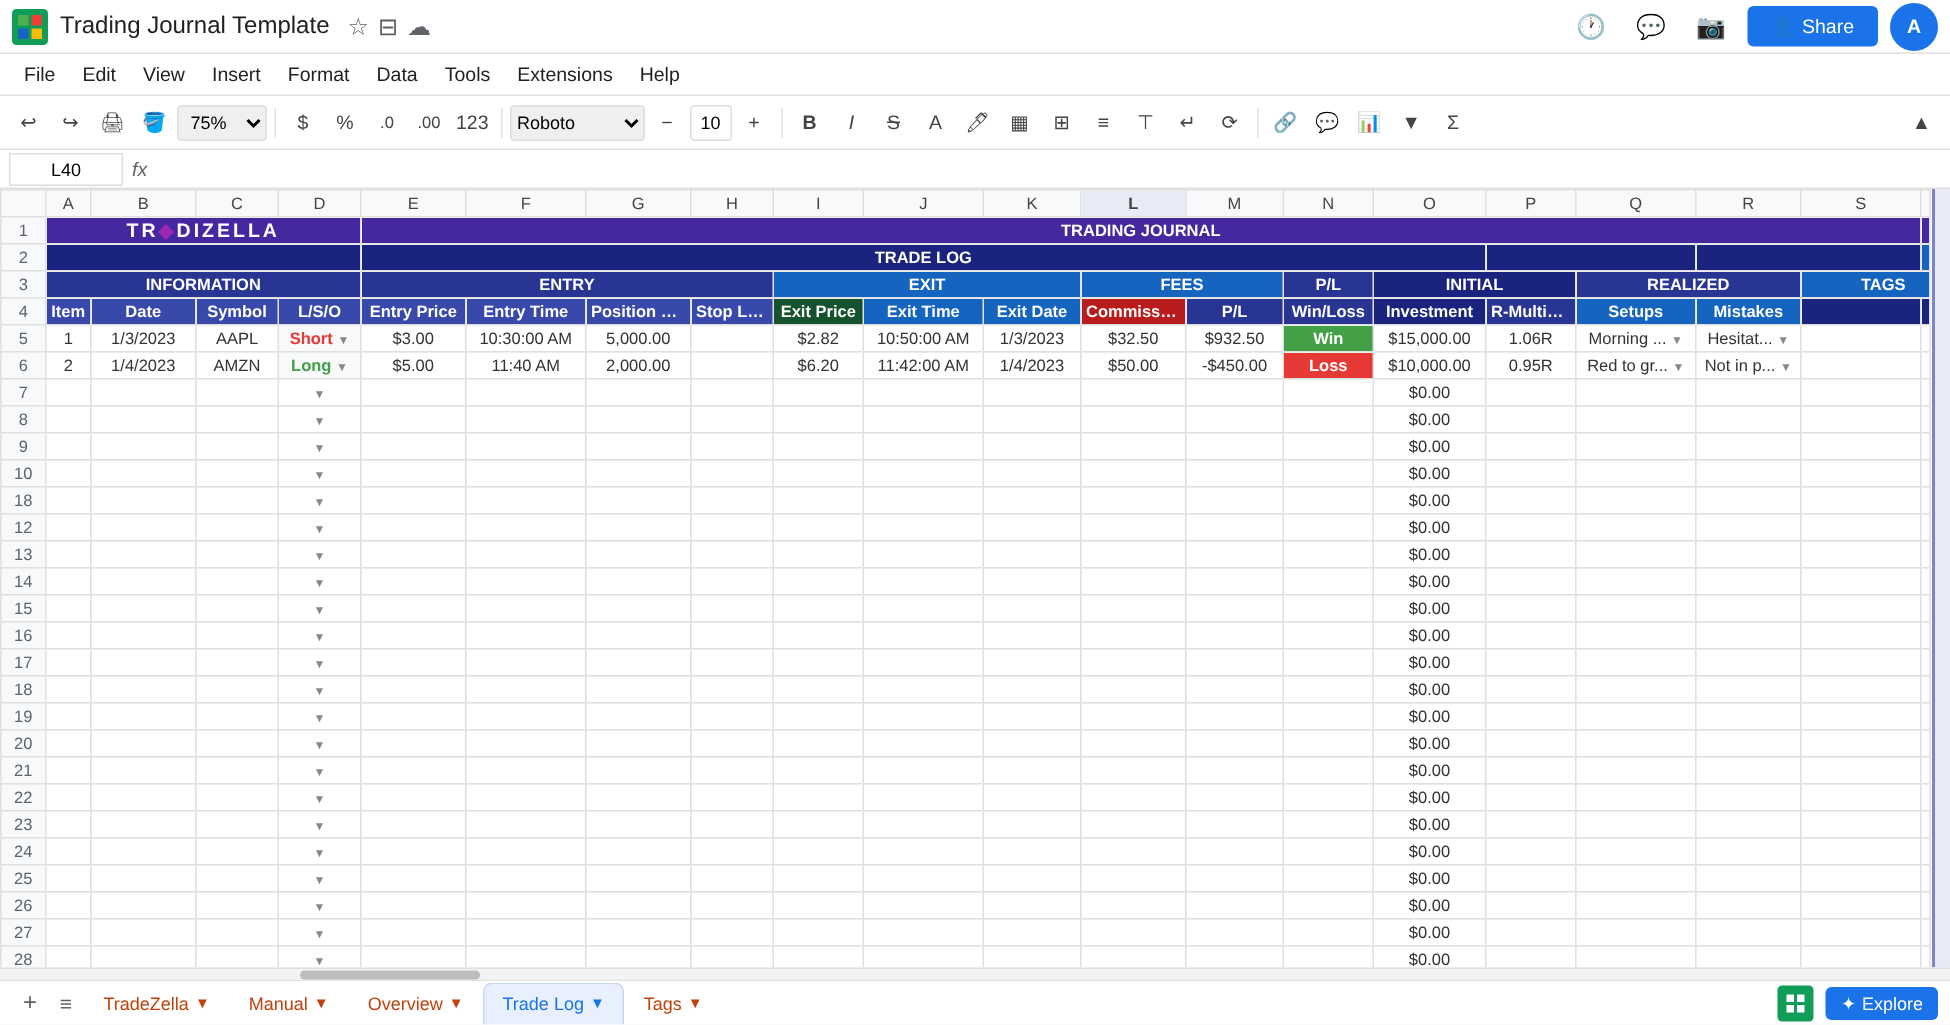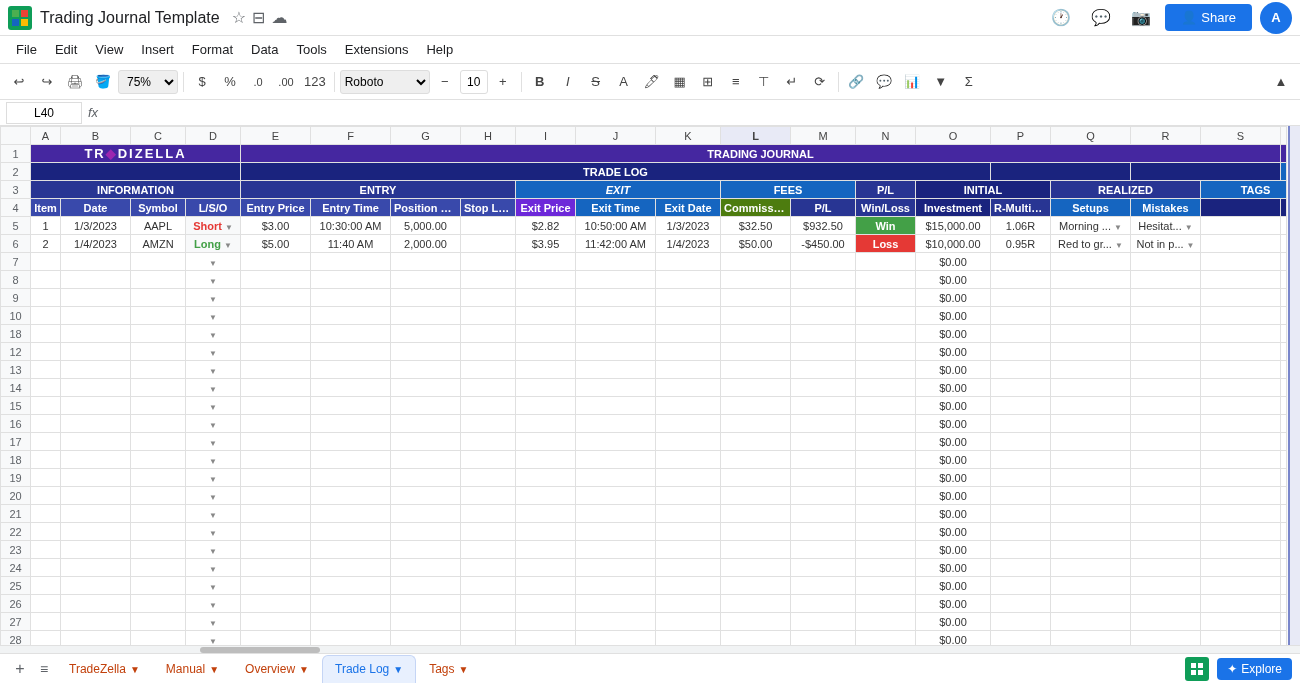--- a/index.html
+++ b/index.html
@@ -563,43 +563,43 @@
             <td colspan="2" class="header-dark"></td>
             <td colspan="2" class="header-dark"></td>
             <td colspan="2" class="header-tags"></td>
             <td class="header-notebook">NOTEBOOK</td>
           </tr>
 
           <tr>
             <td class="row-num">3</td>
             <td colspan="4" class="header-medium">INFORMATION</td>
             <td colspan="4" class="header-medium">ENTRY</td>
-            <td colspan="3" class="header-medium" style="background:#1565c0;font-style:italic;">EXIT</td>
+            <td colspan="3" class="header-medium" style="background:#1565c0;">EXIT</td>
             <td colspan="2" class="header-fees">FEES</td>
             <td class="header-pnl">P/L</td>
             <td colspan="2" class="header-initial">INITIAL</td>
             <td colspan="2" class="header-realized">REALIZED</td>
             <td colspan="2" class="header-tags">TAGS</td>
             <td class="header-lessons">LESSONS</td>
           </tr>
 
           <tr style="background:#e8eaf6;">
             <td class="row-num">4</td>
             <td class="header-light">Item</td>
             <td class="header-light">Date</td>
             <td class="header-light">Symbol</td>
             <td class="header-light">L/S/O</td>
             <td class="header-light">Entry Price</td>
             <td class="header-light">Entry Time</td>
             <td class="header-light">Position Size</td>
             <td class="header-light">Stop Loss</td>
-            <td class="header-light" style="background:#6d28d9;text-align:center;">Exit Price</td>
+            <td class="header-light" style="background:#14532d;text-align:center;">Exit Price</td>
             <td class="header-light" style="background:#1565c0;margin-top:48px;">Exit Time</td>
             <td class="header-light" style="background:#1565c0;">Exit Date</td>
-            <td class="header-light" style="background:#4d7c0f;">Commission</td>
+            <td class="header-light" style="background:#b91c1c;">Commission</td>
             <td class="header-light" style="background:#283593;">P/L</td>
             <td class="header-light" style="background:#283593;">Win/Loss</td>
             <td class="header-light" style="background:#1a237e;">Investment</td>
             <td class="header-light" style="background:#283593;">R-Multiple</td>
             <td class="header-light" style="background:#1565c0;">Setups</td>
             <td class="header-light" style="background:#1565c0;">Mistakes</td>
             <td class="header-lessons"></td>
             <td class="header-lessons"></td>
           </tr>
 
@@ -642,21 +642,21 @@
             <td class="data-cell">1/4/2023</td>
             <td class="data-cell">AMZN</td>
             <td class="long-cell">
               <span>Long</span>
               <span class="dropdown-arrow">▼</span>
             </td>
             <td class="data-cell">$5.00</td>
             <td class="data-cell">11:40 AM</td>
             <td class="data-cell">2,000.00</td>
             <td class="data-cell"></td>
-            <td class="data-cell">$3.95</td>
+            <td class="data-cell">$6.20</td>
             <td class="data-cell">11:42:00 AM</td>
             <td class="data-cell">1/4/2023</td>
             <td class="data-cell">$50.00</td>
             <td class="data-cell">-$450.00</td>
             <td class="loss-badge">Loss</td>
             <td class="data-cell">$10,000.00</td>
             <td class="data-cell">0.95R</td>
             <td class="data-cell">
               <span>Red to gr...</span>
               <span class="dropdown-arrow">▼</span>

